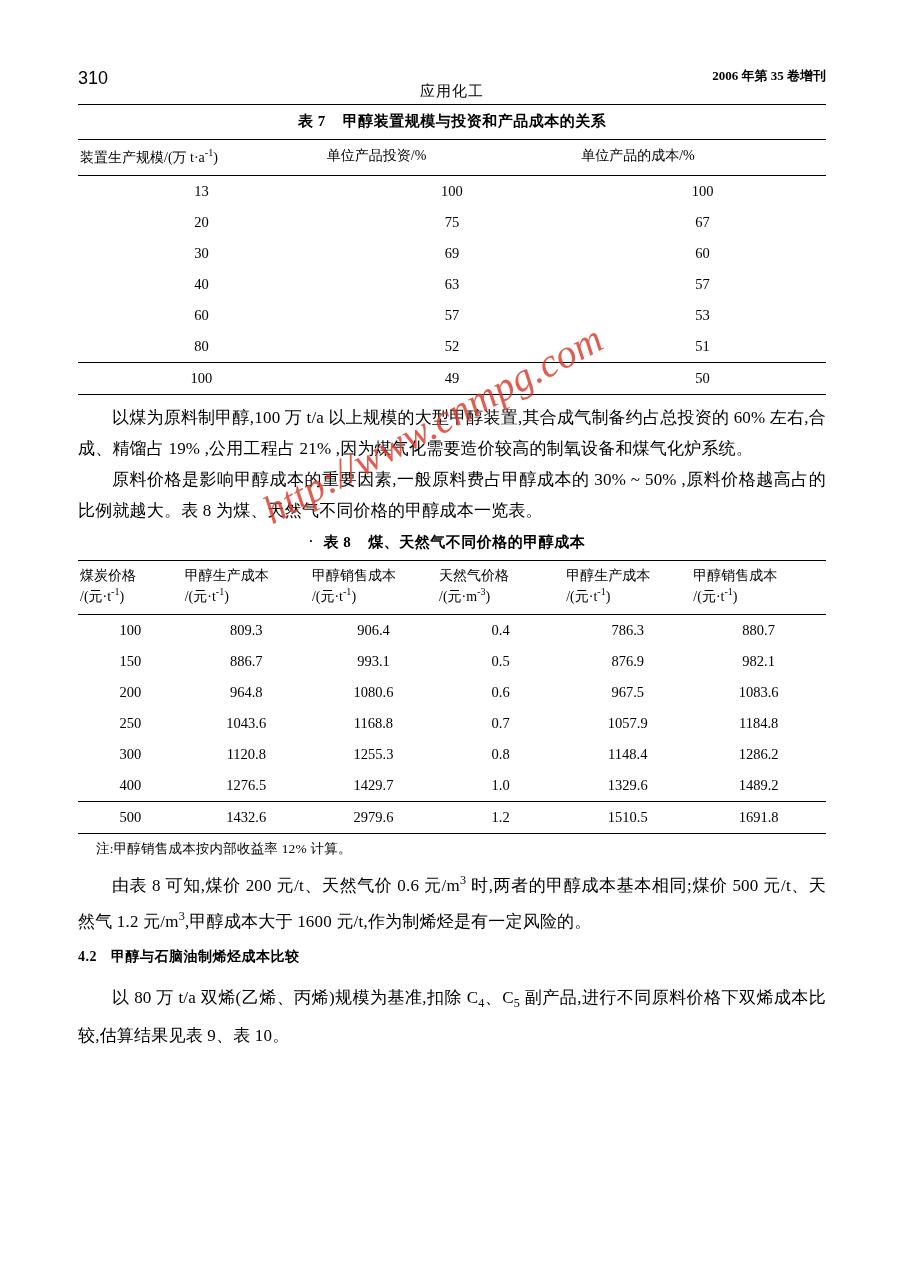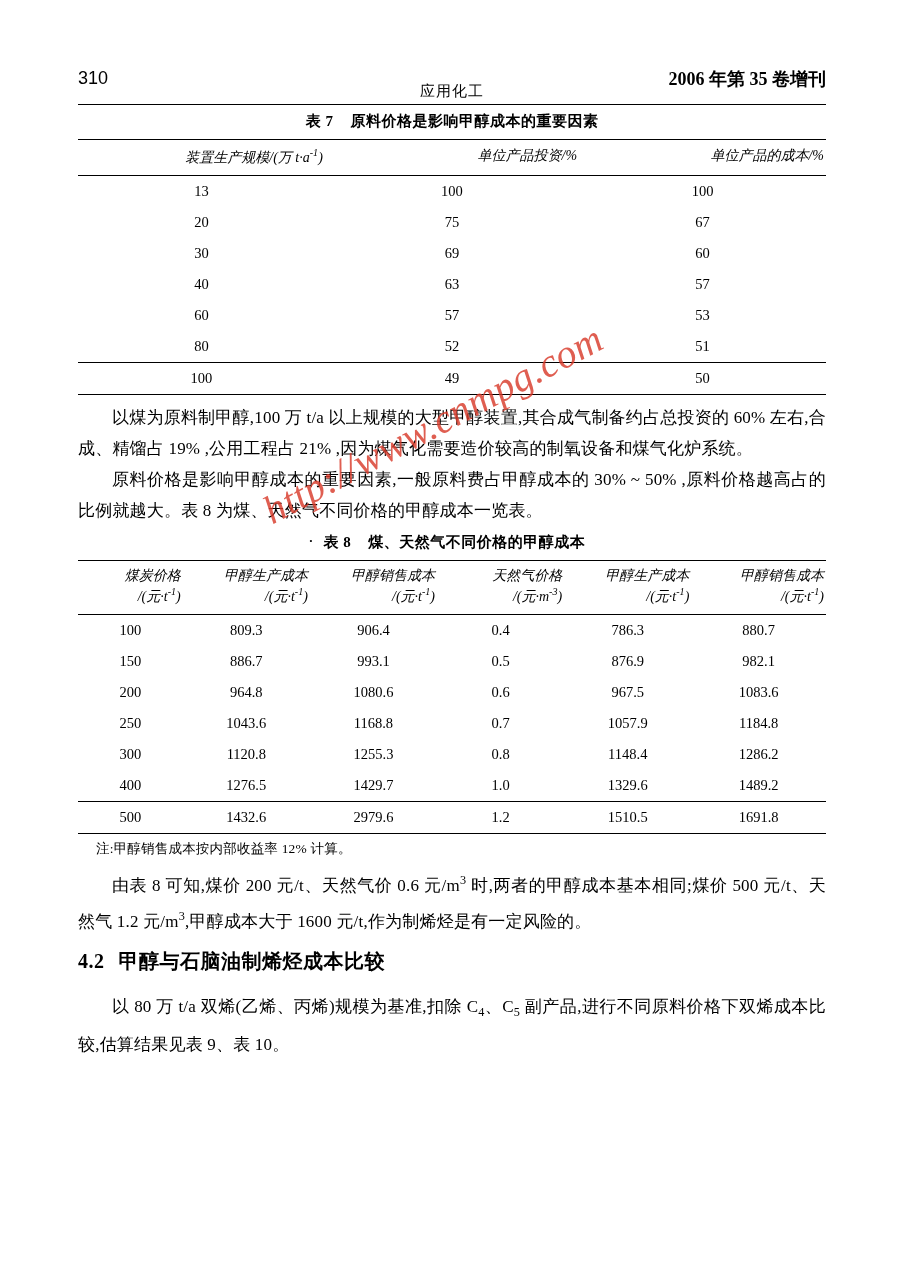--- a/index.html
+++ b/index.html
@@ -42,21 +42,21 @@
     right: 0;
     top: 20px;
     text-align: center;
     font-size: 15px;
     letter-spacing: 1px;
   }
   .runhead .issue {
     position: absolute;
     right: 0;
     top: 5px;
-    font-size: 18px;
+    font-size: 13px;
     font-weight: bold;
   }
   .rule-top {
     border-top: 1.6px solid #000;
     margin-top: 2px;
   }
   
   .tbl-caption {
     text-align: center;
     font-size: 15px;
@@ -65,25 +65,24 @@
     letter-spacing: 0.5px;
   }
   table.data {
     width: 100%;
     border-collapse: collapse;
     font-size: 14.5px;
     font-family: "Liberation Serif", serif;
   }
   table.data th {
     font-weight: normal;
-    text-align: right;
+    text-align: left;
     padding: 6px 2px 7px 2px;
     font-size: 14px;
     line-height: 1.35;
-    font-style: italic;
   }
   table.data td {
     text-align: center;
     padding: 7px 2px;
     font-size: 14.5px;
   }
   .line-thick-top { border-top: 1.6px solid #000; }
   .line-thin { border-top: 0.9px solid #000; }
   .line-bottom { border-bottom: 1.6px solid #000; }
   sup { font-size: 0.72em; vertical-align: super; }
@@ -98,21 +97,21 @@
     letter-spacing: 0.2px;
   }
   p.indent { text-indent: 2em; }
   .para-block { margin-top: 7px; }
   .note {
     font-size: 13.5px;
     margin: 6px 0 0 18px;
     letter-spacing: 0.2px;
   }
   h2.section {
-    font-size: 20px;
+    font-size: 14px;
     font-weight: bold;
     margin: 12px 0 2px 0;
     letter-spacing: 0.5px;
   }
   h2.section .num { margin-right: 14px; }
   
   .watermark {
     position: absolute;
     left: 255px;
     top: 430px;
@@ -140,21 +139,21 @@
 <div class="page">
 
   <div class="runhead">
     <div class="page-no">310</div>
     <div class="journal">应用化工</div>
     <div class="issue">2006 年第 35 卷增刊</div>
   </div>
 
   <div class="rule-top"></div>
   <div class="tbl-caption">
-    <span>表 7</span>&nbsp;&nbsp;&nbsp;&nbsp;<span>原料价格是影响甲醇成本的重要因素</span>
+    <span>表 7</span>&nbsp;&nbsp;&nbsp;&nbsp;<span>甲醇装置规模与投资和产品成本的关系</span>
   </div>
   <table class="data">
     <thead>
       <tr class="line-thin">
         <th style="width:33%">
           装置生产规模/(万 t·a<sup>-1</sup>)
         </th>
         <th style="width:34%">单位产品投资/%</th>
         <th style="width:33%">单位产品的成本/%</th>
       </tr>

